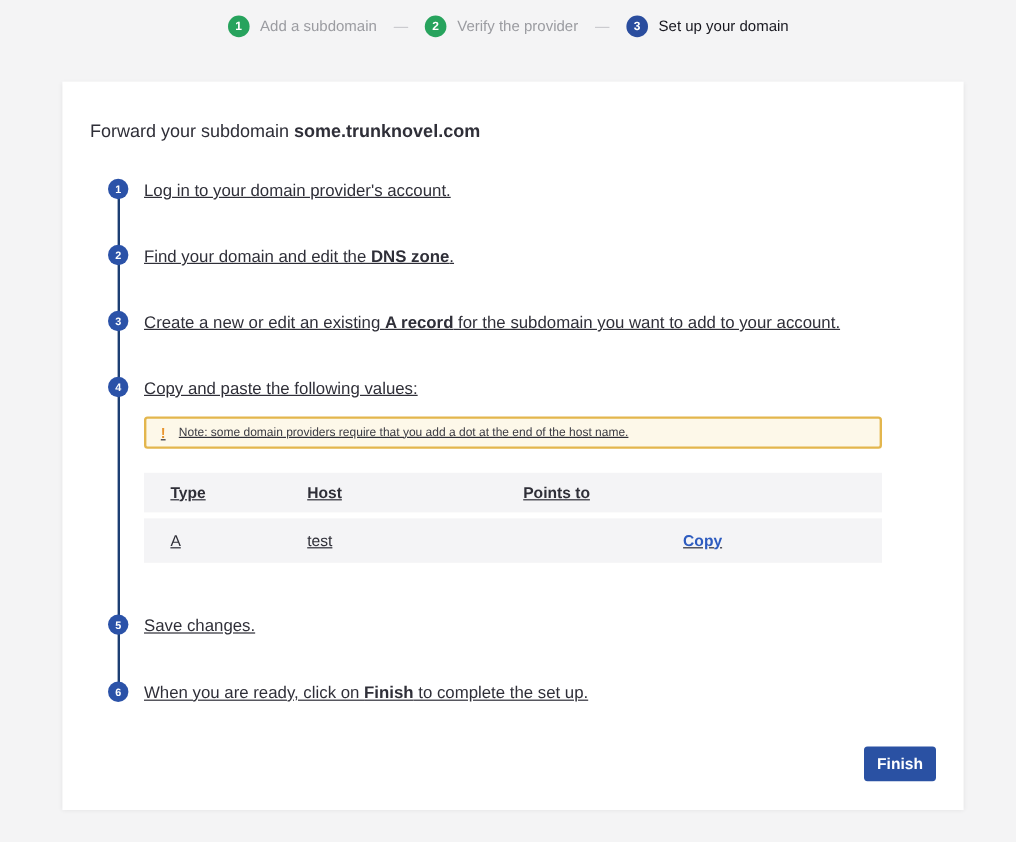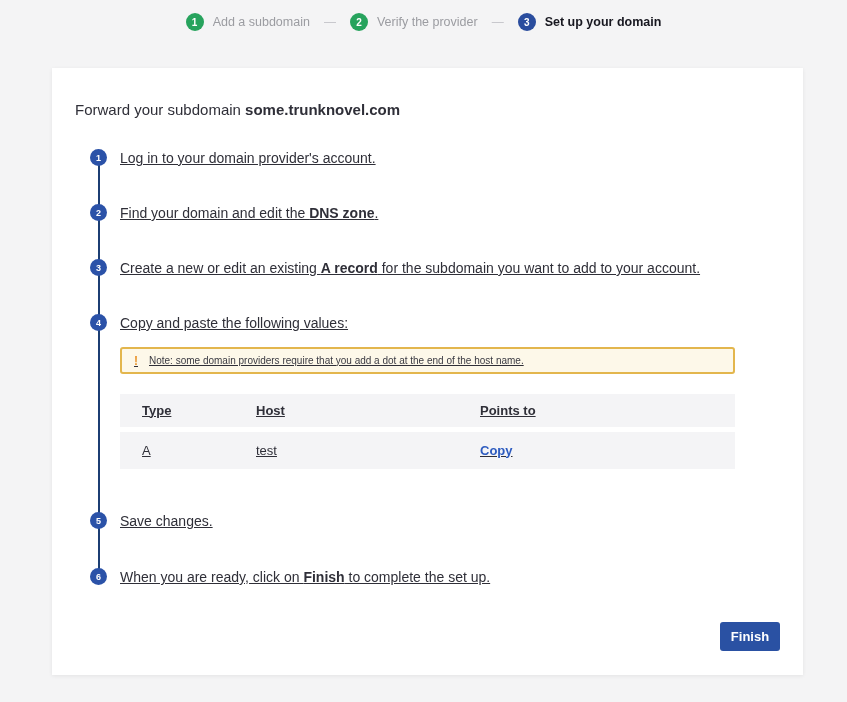--- a/index.html
+++ b/index.html
@@ -23,21 +23,21 @@
   .stepper-step { display:flex; align-items:center; gap:9px; cursor:default; }
   .step-circle {
     width:18px; height:18px; border-radius:50%;
     display:flex; align-items:center; justify-content:center;
     color:#fff; font-size:10px; font-weight:bold;
     flex:0 0 auto;
   }
   .step-circle.done { background: var(--green); }
   .step-circle.active { background: var(--stepper_blue); }
   .step-label { font-size:12.5px; color: var(--text_gray); }
-  .stepper-step.active .step-label { color: var(--text_darkest); font-weight:700; }
+  .stepper-step.active .step-label { color: var(--text_darkest); font-weight:400; }
   .step-sep { color:#c3c3c8; font-size:12px; }
 
   
   .card {
     position:absolute;
     left:52px; top:68px;
     width:751px; height:607px;
     background: var(--card_bg);
     box-shadow: 0 1px 4px rgba(0,0,0,0.07);
   }
@@ -97,23 +97,23 @@
     display:flex; align-items:center;
     font-weight:600;
     margin-bottom:5px;
   }
   .dns-body-row {
     background: var(--table_bg);
     height:37px;
     display:flex; align-items:center;
   }
   .cell-type { width:136px; padding-left:22px; }
-  .cell-host { width:224px; }
+  .cell-host { width:180px; }
   .cell-points { width:167px; }
-  .cell-copy { flex:1; }
+  .cell-copy { flex:1;text-align:center; }
   .copy-link {
     color: var(--link_blue);
     font-weight:600;
     font-size:13px;
     text-decoration:none;
     cursor:pointer;
   }
 
   
   .finish-btn {

